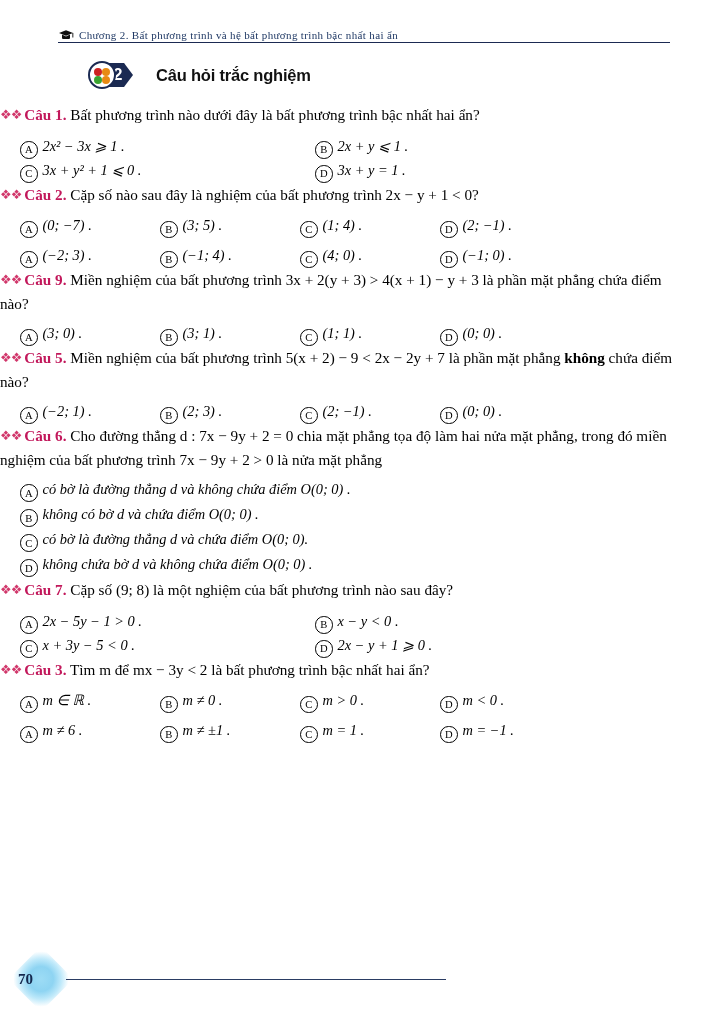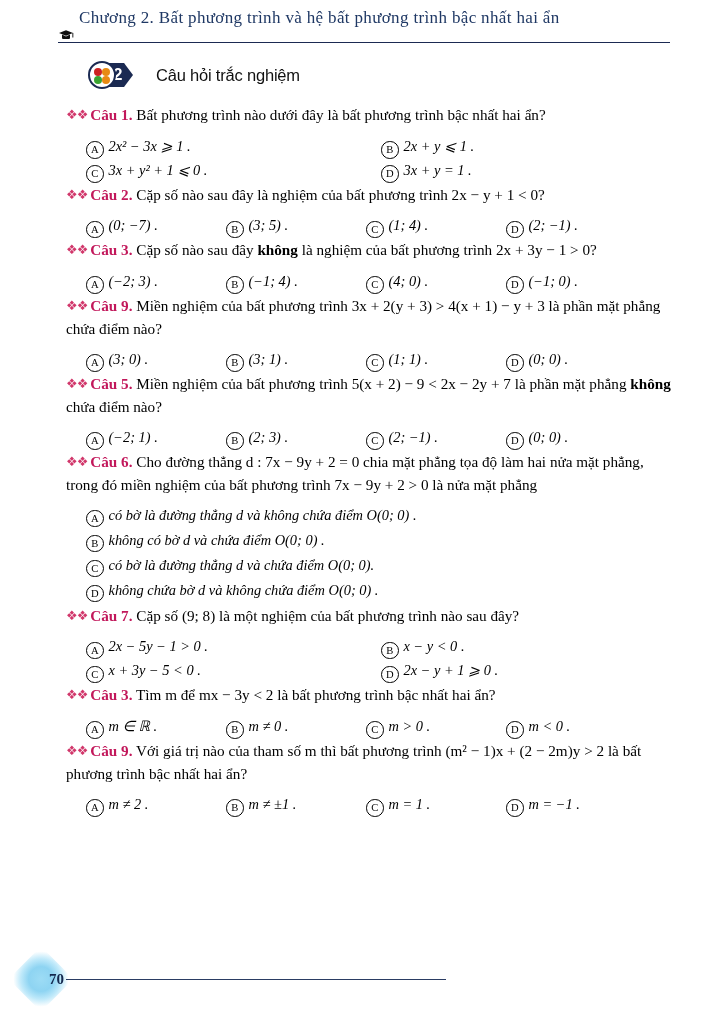--- a/index.html
+++ b/index.html
@@ -30,25 +30,25 @@
   #page-header .cap-icon {
     display: inline-block;
     width: 16px;
     height: 13px;
     margin-right: 5px;
     margin-bottom: 1px;
     position: relative;
   }
   #page-header .header-title {
     font-family: "Liberation Serif", serif;
-    font-size: 17px;
+    font-size: 11px;
     color: #1f3864;
     letter-spacing: 0.35px;
     white-space: nowrap;
-    margin-bottom: 14px;
+    margin-bottom: 1px;
   }
 
   
   #section-badge {
     position: absolute;
     left: 88px;
     top: 60px;
     display: flex;
     align-items: center;
   }
@@ -97,36 +97,35 @@
     height: 8px;
     border-radius: 50%;
   }
   .badge-circle .p-red    { background: #cc2222; left: 4px;  top: 5px; }
   .badge-circle .p-orange { background: #e88a12; left: 12px; top: 5px; }
   .badge-circle .p-green  { background: #3aa331; left: 4px;  top: 13px; }
   .badge-circle .p-orange2{ background: #e88a12; left: 12px; top: 13px; }
   .badge-title {
     font-family: "Liberation Sans", sans-serif;
     font-size: 16.5px;
-    font-weight: normal;
+    font-weight: bold;
     color: #111111;
     margin-left: 10px;
     letter-spacing: -0.2px;
   }
 
   
   #content {
     position: absolute;
     left: 0;
     top: 104px;
     width: 725px;
   }
   .question {
     position: relative;
-    padding-left: 66px;
     padding-right: 48px;
     margin-bottom: 2px;
   }
   .q-head {
     font-size: 15.2px;
     line-height: 22.5px;
     text-indent: 0;
   }
   .q-marker {
     color: #d1376b;
@@ -200,21 +199,21 @@
     transform: rotate(45deg);
     border-radius: 4px;
   }
   .page-num {
     position: absolute;
     left: 18px;
     top: 6px;
     width: 46px;
     height: 46px;
     line-height: 46px;
-    text-align: right;
+    text-align: left;
     font-family: "Liberation Serif", serif;
     font-weight: bold;
     font-size: 15px;
     color: #14284e;
     border-radius: 12px;
   }
   .footer-rule {
     position: absolute;
     left: 66px;
     top: 29px;
@@ -307,21 +306,20 @@
             <span class="math">(1; 4) .</span>
           </span>
           <span class="opt">
             <span class="letter">D</span>
             <span class="math">(2; −1) .</span>
           </span>
         </div>
       </div>
     </div>
     <div class="question">
-      <div class="q-head"><span class="q-marker">❖❖</span><span class="q-label">Câu 3.</span> <span class="q-text">Cặp số nào sau đây <b>không</b> là nghiệm của bất phương trình 2x + 3y − 1 &gt; 0?</span></div>
       <div class="options cols4">
         <div class="opt-row">
           <span class="opt">
             <span class="letter">A</span>
             <span class="math">(−2; 3) .</span>
           </span>
           <span class="opt">
             <span class="letter">B</span>
             <span class="math">(−1; 4) .</span>
           </span>
@@ -453,26 +451,25 @@
             <span class="math">m &gt; 0 .</span>
           </span>
           <span class="opt">
             <span class="letter">D</span>
             <span class="math">m &lt; 0 .</span>
           </span>
         </div>
       </div>
     </div>
     <div class="question">
-      <div class="q-head"><span class="q-marker">❖❖</span><span class="q-label">Câu 9.</span> <span class="q-text">Với giá trị nào của tham số m thì bất phương trình (m² − 1)x + (2 − 2m)y &gt; 2 là bất phương trình bậc nhất hai ẩn?</span></div>
-      <div class="options cols4">
-        <div class="opt-row">
-          <span class="opt">
-            <span class="letter">A</span>
-            <span class="math">m ≠ 2 .</span>
+      <div class="options cols4">
+        <div class="opt-row">
+          <span class="opt">
+            <span class="letter">A</span>
+            <span class="math">m ≠ 6 .</span>
           </span>
           <span class="opt">
             <span class="letter">B</span>
             <span class="math">m ≠ ±1 .</span>
           </span>
           <span class="opt">
             <span class="letter">C</span>
             <span class="math">m = 1 .</span>
           </span>
           <span class="opt">

